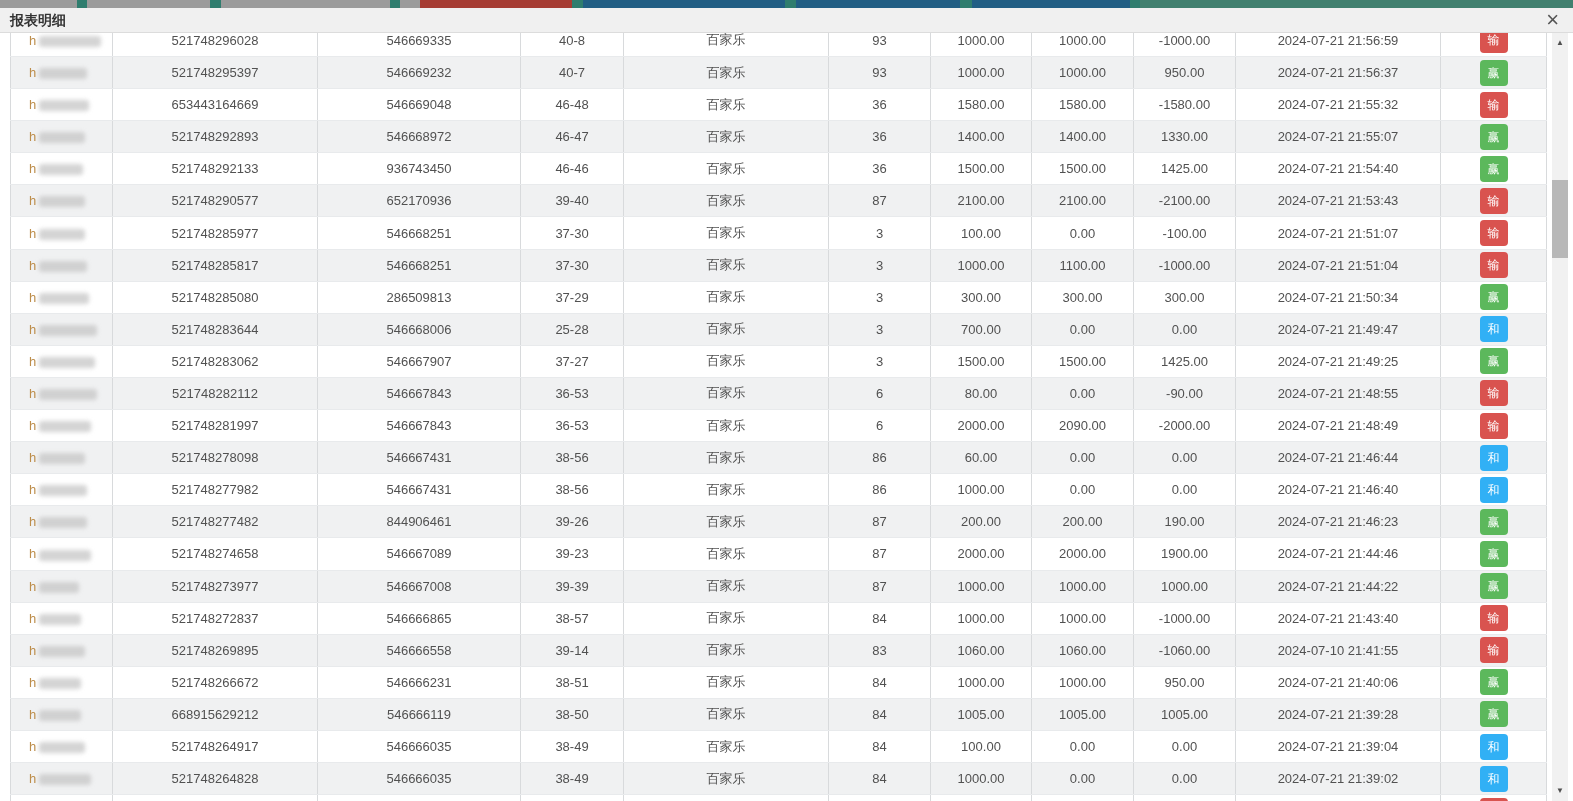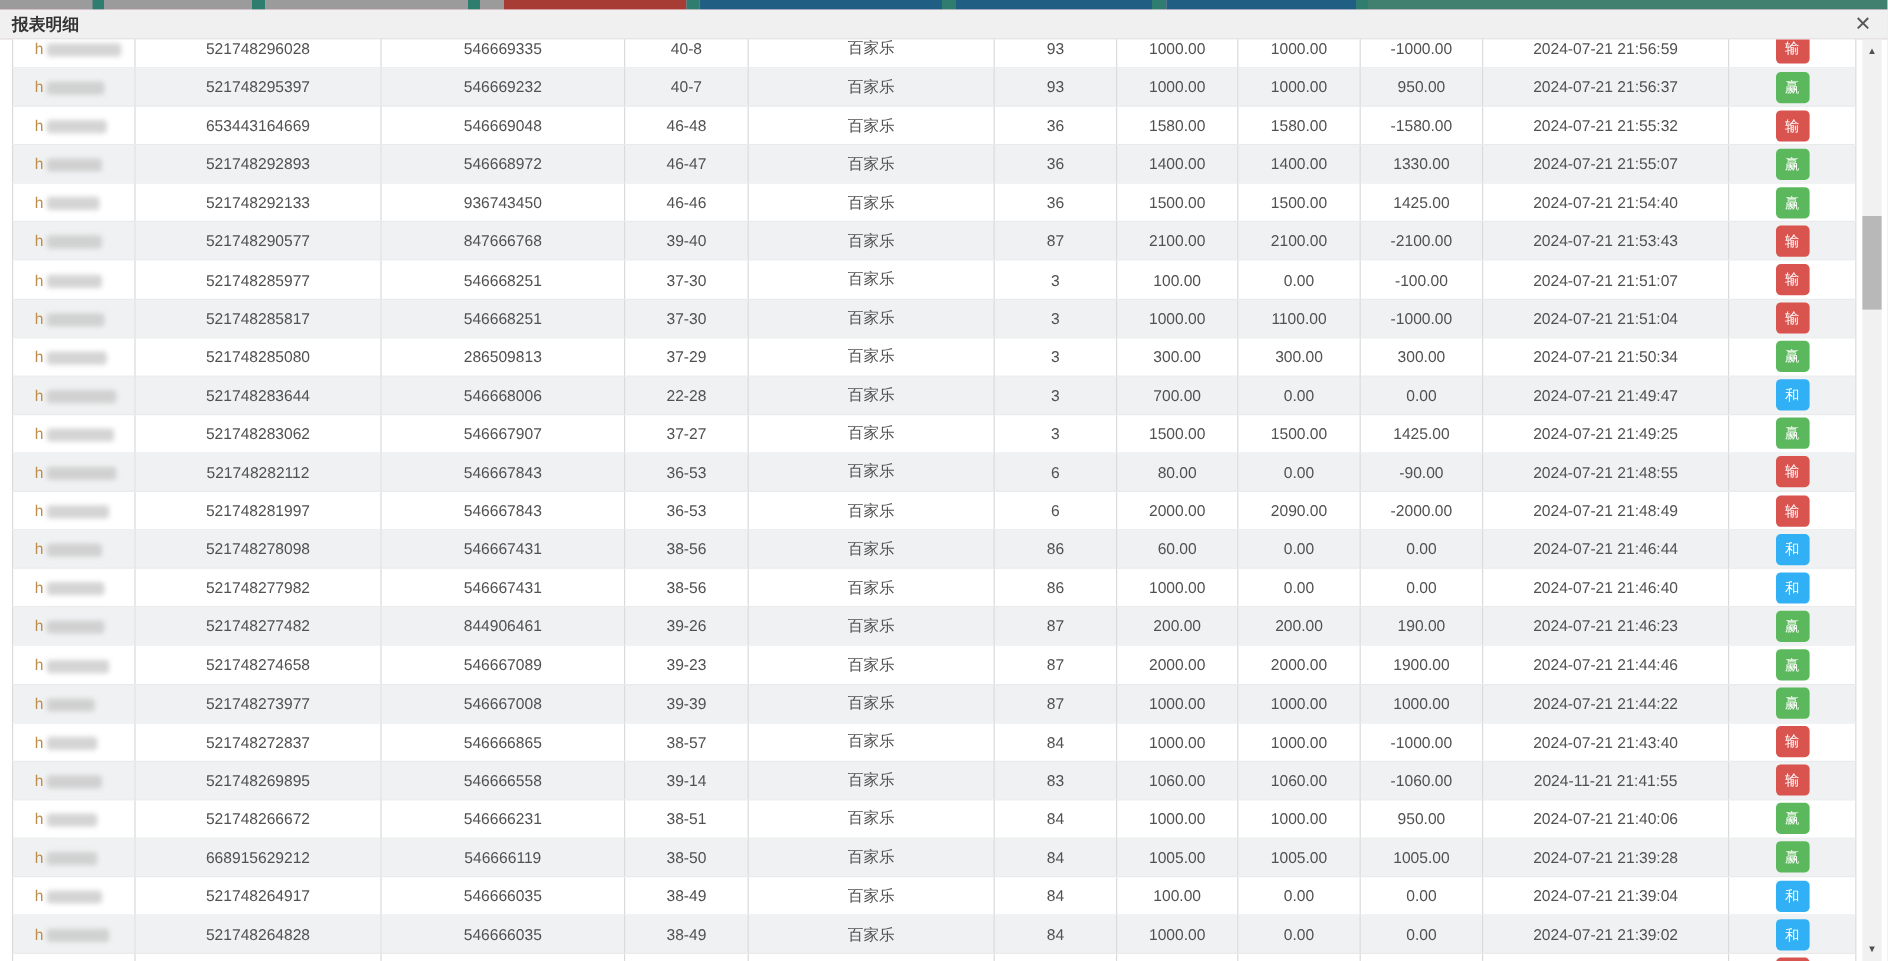--- a/index.html
+++ b/index.html
@@ -1,18 +1,18 @@
 <!DOCTYPE html>
 <html><head>
 <meta charset="utf-8">
 <style>
   * { margin:0; padding:0; box-sizing:border-box; }
   html,body { width:1573px; height:801px; overflow:hidden; background:#fff;
               font-family:"Liberation Sans","DejaVu Sans",sans-serif; }
-  #page { position:relative; width:1573px; height:801px; background:#f9a8d4; }
+  #page { position:relative; width:1573px; height:801px; background:#8b5cf6; }
 
   
   .top-strip { position:absolute; top:0; left:0; width:1573px; height:8px; display:flex; }
   .top-strip div { height:8px; flex:0 0 auto; }
 
   
   .modal-header { position:absolute; top:8px; left:0; width:1573px; height:25px;
                   background:#f0f0f0; border-bottom:1px solid #dcdcdc; }
   .modal-title { position:absolute; left:10px; top:4px; font-size:14px; font-weight:700; color:#333; }
   .modal-close { position:absolute; right:14px; top:-1px; font-size:22px; color:#555;
@@ -153,21 +153,21 @@
             <td>36</td>
             <td>1500.00</td>
             <td>1500.00</td>
             <td>1425.00</td>
             <td>2024-07-21 21:54:40</td>
             <td><span class="badge" style="background: rgb(92, 184, 92);">赢</span></td>
           </tr>
           <tr>
             <td><span class="uprefix">h</span><span class="ublob" style="width: 46px;"></span></td>
             <td>521748290577</td>
-            <td>847666768</td>
+            <td>652170936</td>
             <td>39-40</td>
             <td>百家乐</td>
             <td>87</td>
             <td>2100.00</td>
             <td>2100.00</td>
             <td>-2100.00</td>
             <td>2024-07-21 21:53:43</td>
             <td><span class="badge" style="background: rgb(217, 83, 79);">输</span></td>
           </tr>
           <tr>
@@ -206,21 +206,21 @@
             <td>300.00</td>
             <td>300.00</td>
             <td>300.00</td>
             <td>2024-07-21 21:50:34</td>
             <td><span class="badge" style="background: rgb(92, 184, 92);">赢</span></td>
           </tr>
           <tr>
             <td><span class="uprefix">h</span><span class="ublob" style="width: 58px;"></span></td>
             <td>521748283644</td>
             <td>546668006</td>
-            <td>22-28</td>
+            <td>25-28</td>
             <td>百家乐</td>
             <td>3</td>
             <td>700.00</td>
             <td>0.00</td>
             <td>0.00</td>
             <td>2024-07-21 21:49:47</td>
             <td><span class="badge" style="background: rgb(49, 176, 245);">和</span></td>
           </tr>
           <tr>
             <td><span class="uprefix">h</span><span class="ublob" style="width: 56px;"></span></td>
@@ -342,21 +342,21 @@
           <tr>
             <td><span class="uprefix">h</span><span class="ublob" style="width: 46px;"></span></td>
             <td>521748269895</td>
             <td>546666558</td>
             <td>39-14</td>
             <td>百家乐</td>
             <td>83</td>
             <td>1060.00</td>
             <td>1060.00</td>
             <td>-1060.00</td>
-            <td>2024-11-21 21:41:55</td>
+            <td>2024-07-10 21:41:55</td>
             <td><span class="badge" style="background: rgb(217, 83, 79);">输</span></td>
           </tr>
           <tr>
             <td><span class="uprefix">h</span><span class="ublob" style="width: 42px;"></span></td>
             <td>521748266672</td>
             <td>546666231</td>
             <td>38-51</td>
             <td>百家乐</td>
             <td>84</td>
             <td>1000.00</td>

